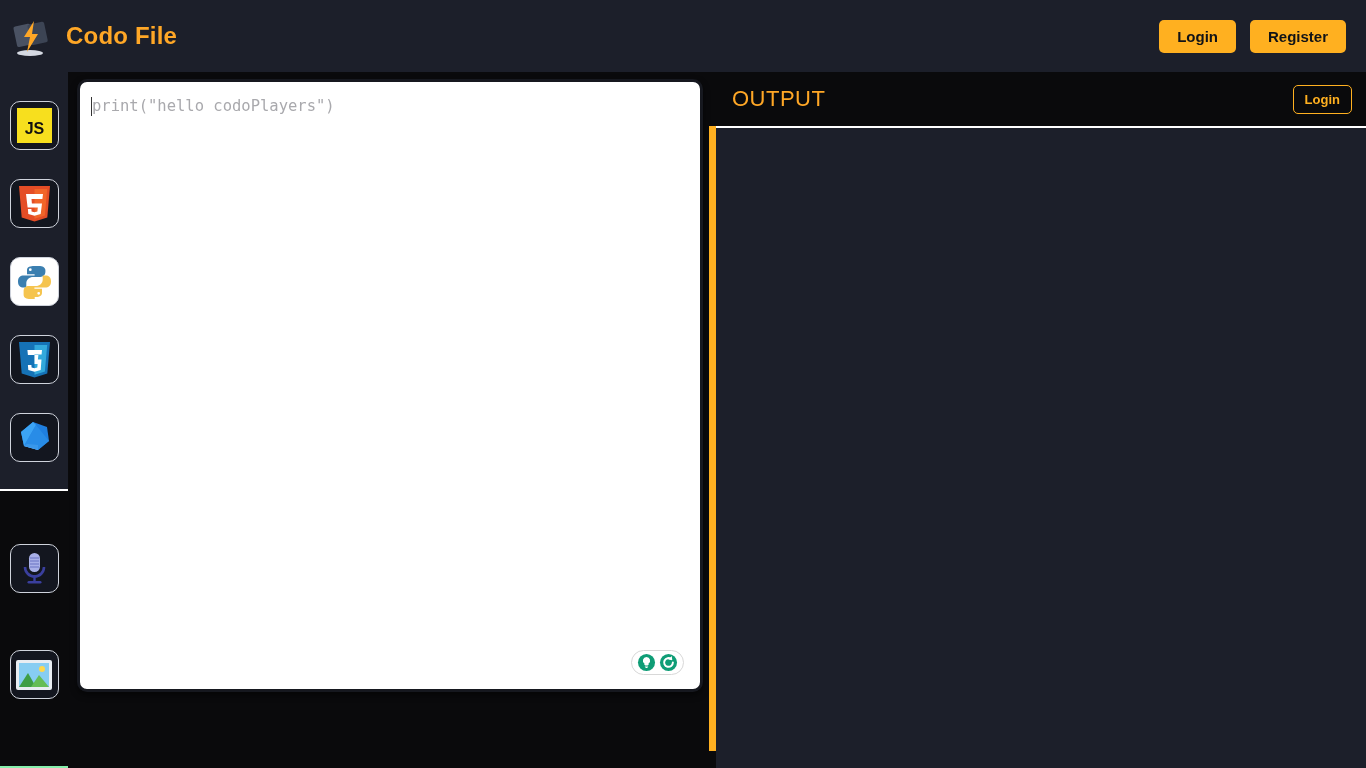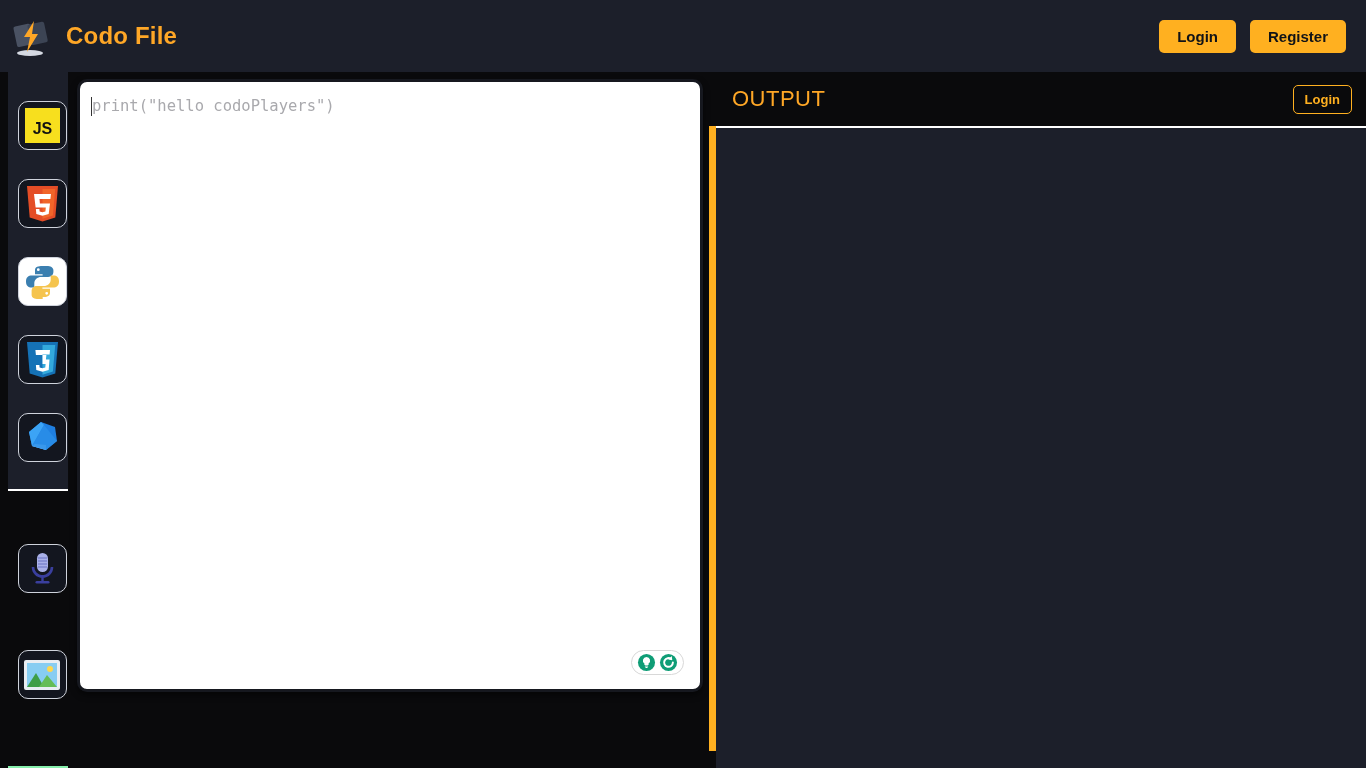--- a/index.html
+++ b/index.html
@@ -31,21 +31,21 @@
     background: #ffb020; color: #111317;
     border: none; border-radius: 5px;
     font-family: "Liberation Sans", sans-serif;
     font-size: 15px; font-weight: bold;
     padding: 9px 18px; cursor: pointer;
     line-height: 1;
   }
 
   
   #sidebar {
-    position: absolute; left: 8px; top: 72px;
+    position: absolute; left: 0; top: 72px;
     width: 68px; height: 696px;
     background: #86efac;
   }
   #sidebar-top {
     height: 419px; background: #1c1f2a;
     border-bottom: 2px solid #ffffff;
     display: flex; flex-direction: column;
     align-items: center; padding-top: 29px; gap: 29px;
   }
   #sidebar-bottom {

